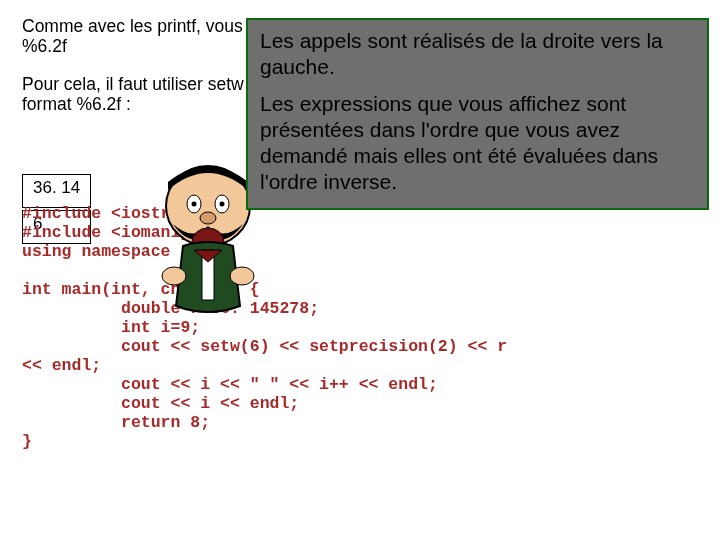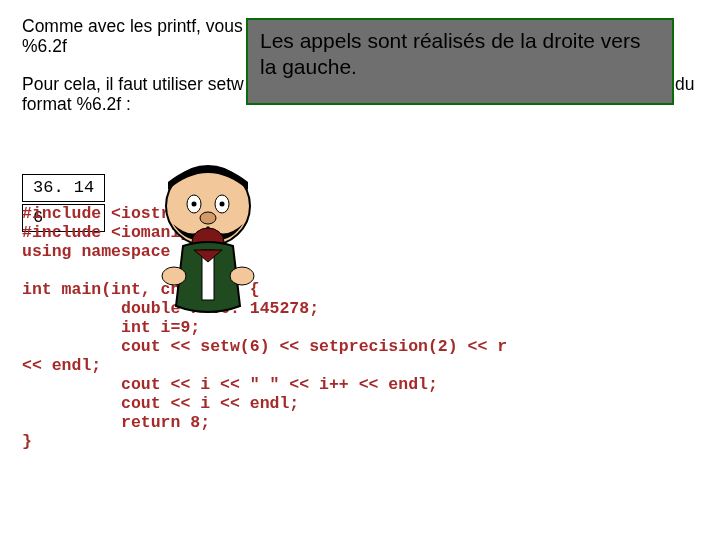--- a/index.html
+++ b/index.html
@@ -27,23 +27,23 @@
     .para2 {
       font-size: 17.5px;
       line-height: 1.15;
       color: #000;
       margin: 18px 0 2px 0;
     }
     .outbox {
       display: inline-block;
       background: #fff;
       border: 1px solid #000;
-      font-family: Liberation Mono, monospace;
+      font-family: Liberation Sans, sans-serif;
       font-size: 17px;
-      padding: 2px 10px 2px 10px;
+      padding: 2px 10px 8px 10px;
       margin-right: 4px;
       color: #000;
       line-height: 1.3;
     }
     .outputs {
       position: absolute;
       left: 22px;
       top: 174px;
     }
     .outputs .outbox { display: block; margin-bottom: 2px; }
@@ -59,21 +59,21 @@
     .codeblock {
       position: absolute;
       left: 22px;
       top: 205px;
       right: 20px;
     }
     .tooltip {
       position: absolute;
       left: 246px;
       top: 18px;
-      width: 428px;
+      width: 463px;
       background: #6f6f6f;
       border: 2px solid #0a6b0a;
       color: #000;
       padding: 8px 12px 12px 12px;
       font-size: 21px;
       line-height: 1.25;
     }
     .mascot {
       position: absolute;
       left: 128px;
@@ -129,13 +129,14 @@
     <rect x="74" y="104" width="12" height="50" fill="#fff" stroke="#000"></rect>
     <path d="M66 104 L80 116 L94 104 Z" fill="#7a1616" stroke="#000"></path>
     <ellipse cx="46" cy="130" rx="12" ry="9" fill="#f2c89a" stroke="#000"></ellipse>
     <ellipse cx="114" cy="130" rx="12" ry="9" fill="#f2c89a" stroke="#000"></ellipse>
   </svg>
 </div>
 
 <div class="tooltip">
   <div>Les appels sont réalisés de la droite vers la gauche.</div>
   <div style="height:10px"></div>
+  <div>Les expressions que vous affichez sont présentées dans l'ordre que vous avez demandé mais elles ont été évaluées dans l'ordre inverse.</div>
 </div>
 
 </body></html>

